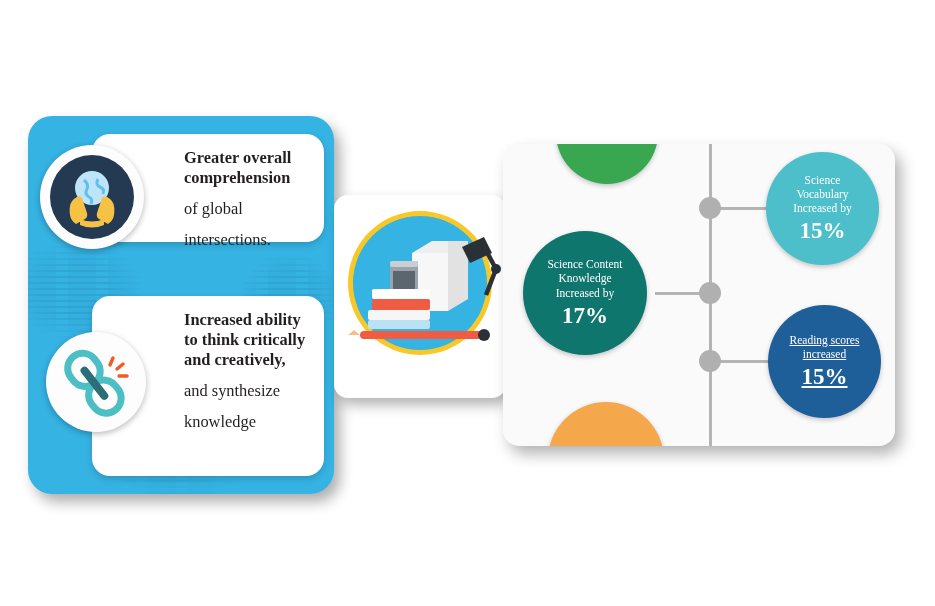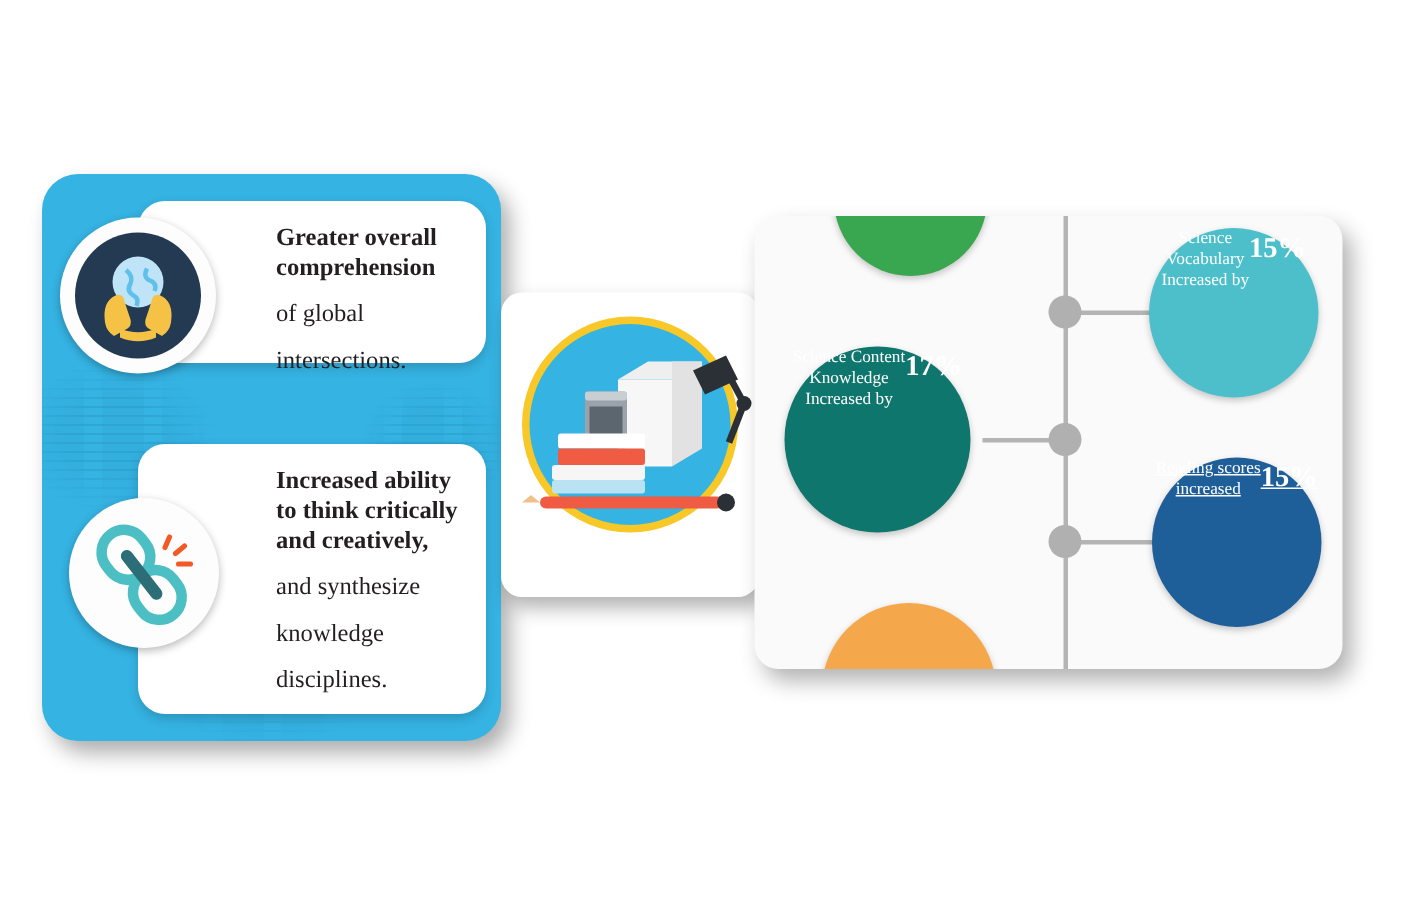--- a/index.html
+++ b/index.html
@@ -82,27 +82,27 @@
     box-shadow:6px 8px 15px rgba(0,0,0,.30);
     overflow:hidden;
   }
   .spine{position:absolute;background:#b4b4b4;}
   .node-dot{
     position:absolute;width:22px;height:22px;border-radius:50%;
     background:#b0b0b0;
   }
   .bubble{
     position:absolute;border-radius:50%;
-    display:flex;flex-direction:row;justify-content:center;
+    display:flex;flex-direction:column;align-items:center;justify-content:center;
     color:#fff;text-align:center;
     font-family:"Liberation Serif", serif;
     box-shadow:0 2px 5px rgba(0,0,0,.22);
   }
   .bubble .lbl{font-size:11.5px;line-height:1.22;}
-  .bubble .pct{font-size:19px;font-weight:bold;margin-top:3px;}
+  .bubble .pct{font-size:23px;font-weight:bold;margin-top:3px;}
 
   #bub-green{left:53px;top:-62px;width:102px;height:102px;background:#39a650;}
   #bub-green .pct{font-size:20px;margin-top:0;}
   #bub-red{left:20px;top:87px;width:124px;height:124px;background:#0f766e;}
   #bub-orange{left:45px;top:258px;width:116px;height:116px;background:#f5a84b;}
   #bub-teal{left:263px;top:8px;width:113px;height:113px;background:#4cbfca;}
   #bub-blue{left:265px;top:161px;width:113px;height:113px;background:#1f5f99;text-decoration:underline;}
 </style>
 </head>
 <body>
@@ -122,21 +122,20 @@
       </div>
     </div>
 
     <div class="white-panel" id="panel-2">
       <div class="panel-text">
         <b>Increased ability</b>
         <b>to think critically</b>
         <b>and creatively,</b>
         <span>and synthesize</span>
         <span>knowledge</span>
-        <span>disciplines.</span>
       </div>
     </div>
   </div>
 
   <div class="icon-badge" id="globe-badge">
     <svg width="104" height="104" viewBox="0 0 104 104" aria-hidden="true">
       <circle cx="52" cy="52" r="50" fill="#fdfdfd"></circle>
       <circle cx="52" cy="52" r="42" fill="#233a52"></circle>
       <circle cx="52" cy="43" r="17" fill="#bfe4f7"></circle>
       <path d="M44 35 q5 4 3 9 q-3 5 2 8 q4 2 2 7" fill="none" stroke="#5fc0ec" stroke-width="3"></path>

